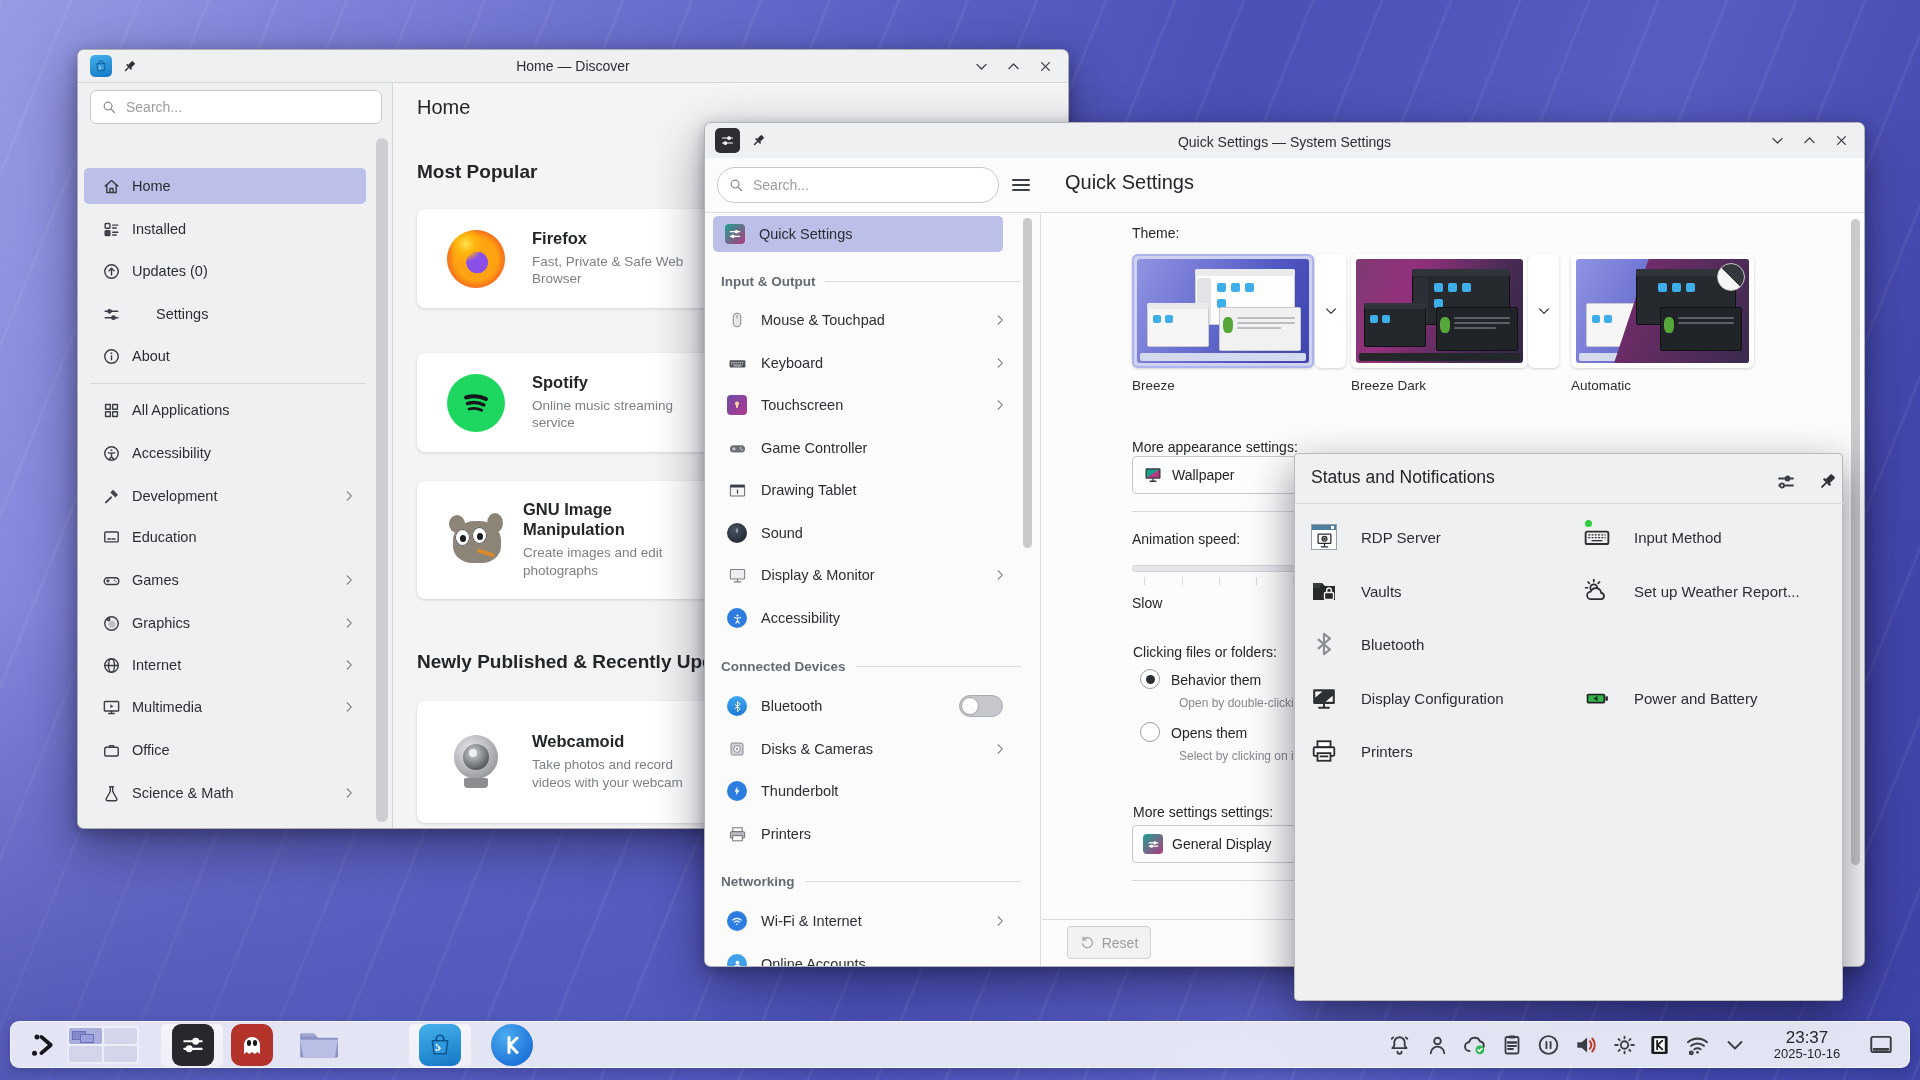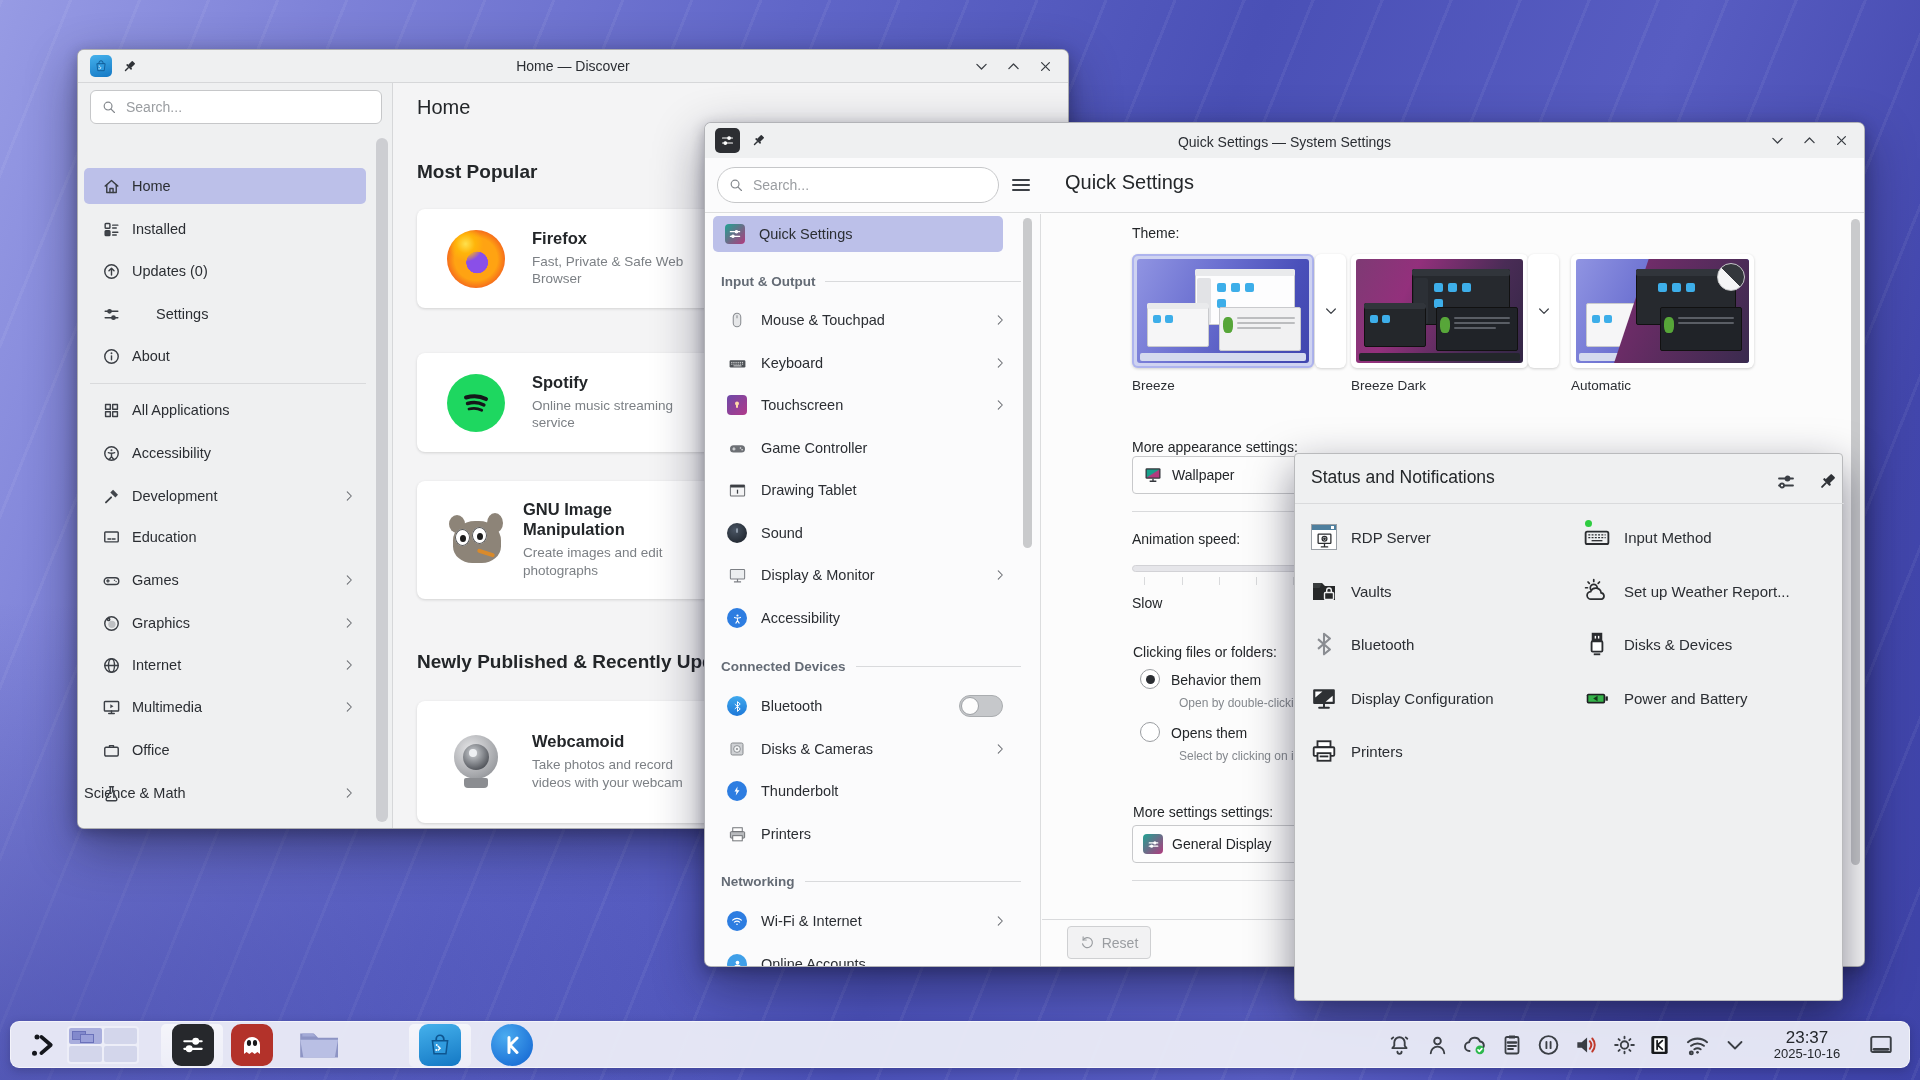--- a/index.html
+++ b/index.html
@@ -42,21 +42,21 @@
   .thbtn{position:absolute;background:#fff;border-radius:6px;box-shadow:0 1px 3px rgba(0,0,0,.18);display:flex;align-items:center;justify-content:center;color:#3b3f45}
   .thcap{position:absolute;text-align:left;font-size:13.5px;color:#2b2e33}
   .lbl14{position:absolute;font-size:14px;color:#232629;white-space:nowrap}
   .combo{position:absolute;height:38px;background:#fdfdfd;border:1px solid #c8c9cb;border-radius:4px;display:flex;align-items:center;gap:9px;padding:0 10px;font-size:14px;color:#232629}
   .radio{position:absolute;width:20px;height:20px;border-radius:50%;border:1px solid #9a9da1;background:#fff;display:flex;align-items:center;justify-content:center}
   .radio .dot{width:9px;height:9px;border-radius:50%;background:#2b2e33}
   .subtxt{position:absolute;font-size:12px;color:#85898e;white-space:nowrap;overflow:hidden}
   
   #popup{position:absolute;left:1294px;top:453px;width:549px;height:548px;background:#eff0f1;border:1px solid #b9babc;border-radius:4px;box-shadow:0 16px 44px rgba(15,15,40,.5)}
   .pttl{position:absolute;left:16px;top:13px;font-size:17.5px;color:#232629}
-  .prow{position:absolute;height:34px;display:flex;align-items:center;gap:14px;font-size:15px;color:#2b2e33}
+  .prow{position:absolute;height:34px;display:flex;align-items:center;gap:24px;font-size:15px;color:#2b2e33}
   .pic{width:26px;height:26px;position:relative;flex:0 0 26px}
   
   #taskbar{position:absolute;left:10px;top:1021px;width:1900px;height:47px;background:rgba(237,238,248,.94);
     border:1px solid rgba(255,255,255,.55);border-radius:9px;box-shadow:0 3px 10px rgba(20,20,50,.25)}
   .tk{position:absolute;top:50%;transform:translateY(-50%)}
   .hlband{position:absolute;top:2px;height:43px;width:62px;background:linear-gradient(180deg,rgba(255,255,255,.62),rgba(255,255,255,.35));border-radius:5px}
   .tray{color:#3b3e44}
   .clock{position:absolute;top:50%;transform:translateY(-50%);text-align:center;color:#24272c;line-height:1.15}
   .clock .t{font-size:17px}
   .clock .d{font-size:13px}
@@ -315,21 +315,21 @@
             </svg>
           </span>
         <span class="rowlbl" style="margin-left:48px">Office</span>
       </div>
       <div class="drow" style="left:6px;top:692px;width:282px">
         <span style="position:absolute;left:18px">
             <svg width="19" height="19" viewBox="0 0 24 24" class="stk">
               <path d="M9.5 3.5h5M10.5 3.5v6l-5 8.8a1.9 1.9 0 0 0 1.7 2.9h9.6a1.9 1.9 0 0 0 1.7-2.9l-5-8.8v-6"></path>
             </svg>
           </span>
-        <span class="rowlbl" style="">Science &amp; Math</span>
+        <span class="rowlbl" style="margin-left:48px">Science &amp; Math</span>
         <span class="chev" style="right:10px">
             <svg width="14" height="14" viewBox="0 0 24 24">
               <use href="#sym-chevr"></use>
             </svg>
           </span>
       </div>
       <div class="drow" style="left:6px;top:735px;width:282px">
         <span style="position:absolute;left:18px">
             <svg width="19" height="19" viewBox="0 0 24 24" class="stk">
               <circle cx="12" cy="12" r="3.4"></circle>
@@ -888,32 +888,20 @@
     <div class="prow" style="left:289px;top:120px;width:260px">
       <span class="pic">
         <svg width="26" height="26" viewBox="0 0 24 24" fill="none" stroke="#2b2d30" stroke-width="1.6" stroke-linecap="round">
             <circle cx="9" cy="9" r="3.2"></circle>
             <path d="M9 3.2v-1.7M4.9 4.9 3.7 3.7M3.2 9H1.5M14.3 3.7l-1.2 1.2"></path>
             <path d="M6.5 19.5a3.5 3.5 0 0 1-.3-7 5 5 0 0 1 9.6 1.2 3 3 0 0 1 .7 5.8z" fill="#eff0f1"></path>
           </svg>
       </span>
       <span>Set up Weather Report...</span>
     </div>
-    <div class="prow" style="left:289px;top:173px;width:250px">
-      <span class="pic">
-        <svg width="26" height="26" viewBox="0 0 24 24" fill="none" stroke="#2b2d30" stroke-width="1.7">
-            <rect x="8" y="2.5" width="8" height="7" fill="#2b2d30"></rect>
-            <line x1="10.5" y1="4.5" x2="10.5" y2="7" stroke="#fff" stroke-width="1.3"></line>
-            <line x1="13.5" y1="4.5" x2="13.5" y2="7" stroke="#fff" stroke-width="1.3"></line>
-            <rect x="7" y="9.5" width="10" height="9.5" rx="1" fill="#fff"></rect>
-            <line x1="9" y1="21.5" x2="15" y2="21.5"></line>
-          </svg>
-      </span>
-      <span>Disks &amp; Devices</span>
-    </div>
     <div class="prow" style="left:289px;top:227px;width:250px">
       <span class="pic">
         <svg width="26" height="26" viewBox="0 0 24 24">
             <rect x="2.5" y="8" width="17" height="9" rx="1.5" fill="#1e2023"></rect>
             <rect x="4" y="9.5" width="14" height="6" fill="#35b34a"></rect>
             <polygon points="12.5,10 8.5,12.5 12.5,15" fill="#143a1c"></polygon>
             <rect x="19.8" y="10.5" width="2.2" height="4" fill="#1e2023"></rect>
           </svg>
       </span>
       <span>Power and Battery</span>

